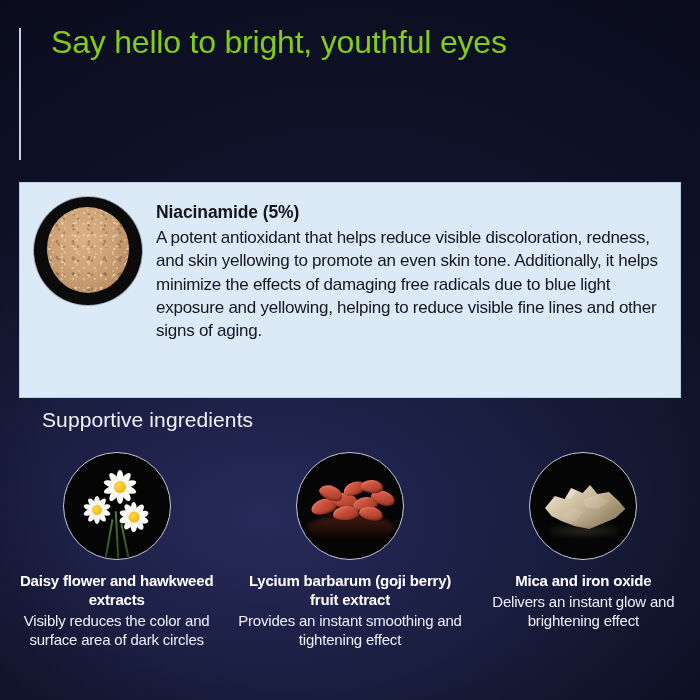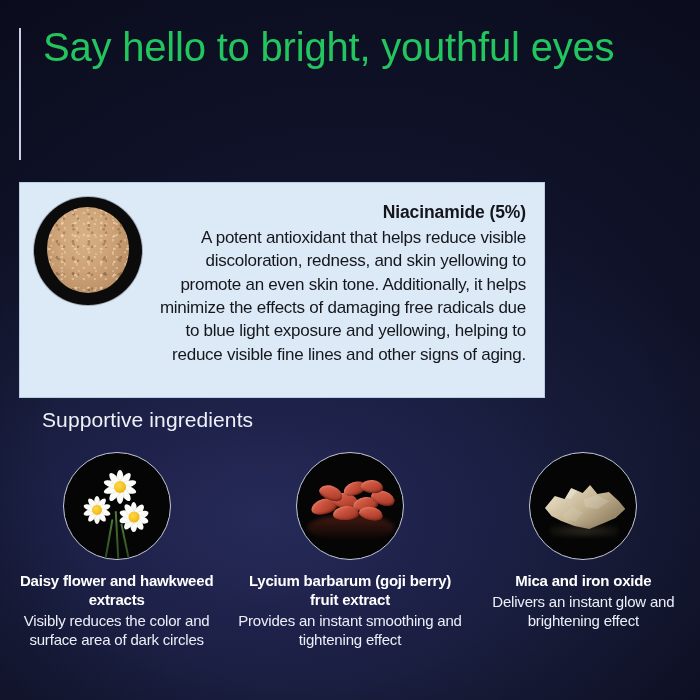--- a/index.html
+++ b/index.html
@@ -46,40 +46,39 @@
   #title-rule {
     position: absolute;
     left: 0;
     top: 2px;
     width: 1.5px;
     height: 132px;
     background: #c9cfe4;
   }
   #page-title {
     position: absolute;
-    left: 24px;
+    left: 32px;
     top: -4px;
     width: 640px;
-    color: #22c55e;
-    font-size: 40px;
+    color: #84cc16;
+    font-size: 32px;
     font-weight: 400;
     line-height: 1.28;
     letter-spacing: -0.2px;
   }
 
   
   #main-card {
     position: absolute;
     left: 19px;
     top: 182px;
-    width: 526px;
+    width: 662px;
     height: 216px;
     background: #dce9f7;
     border: 1px solid #b9cde3;
-    text-align: right;
   }
   #card-body {
     position: absolute;
     inset: 0;
     padding: 14px 18px 10px 14px;
     display: flex;
     gap: 14px;
   }
 
   

